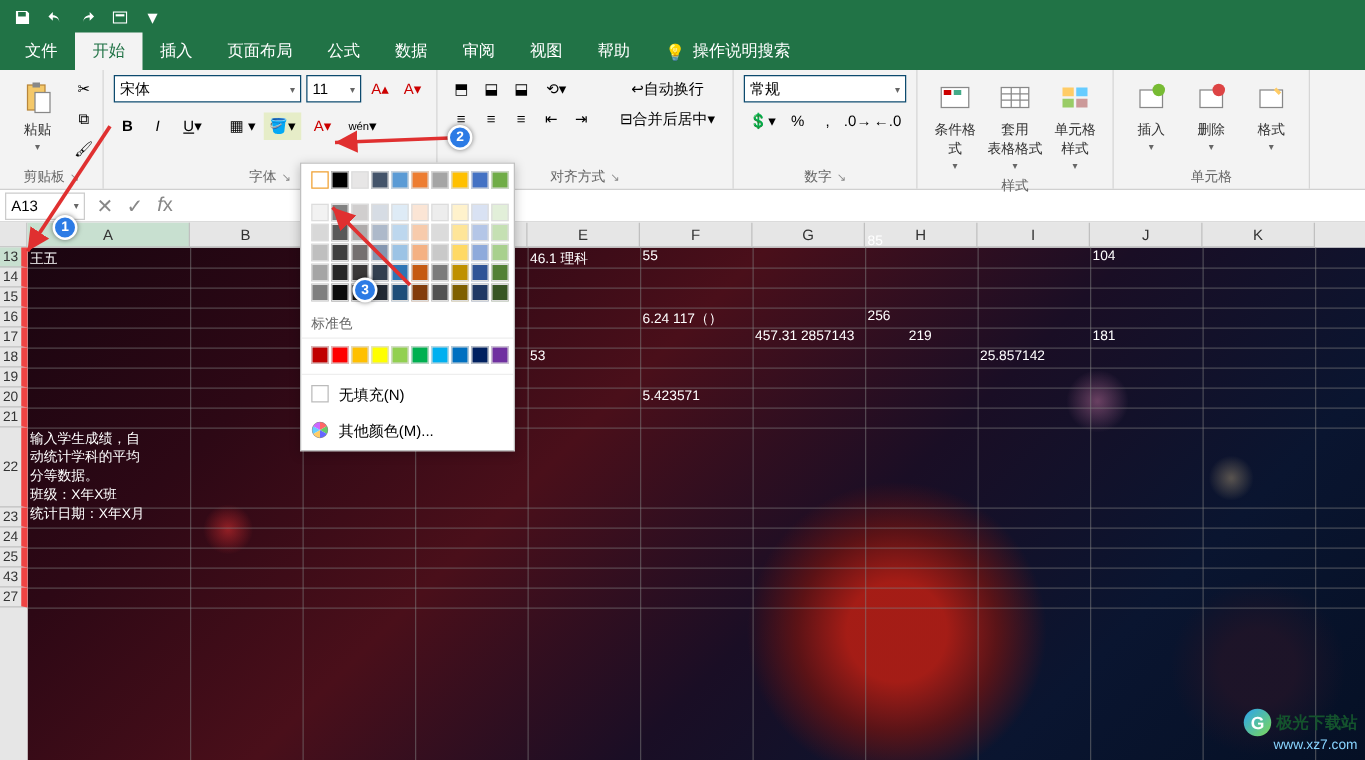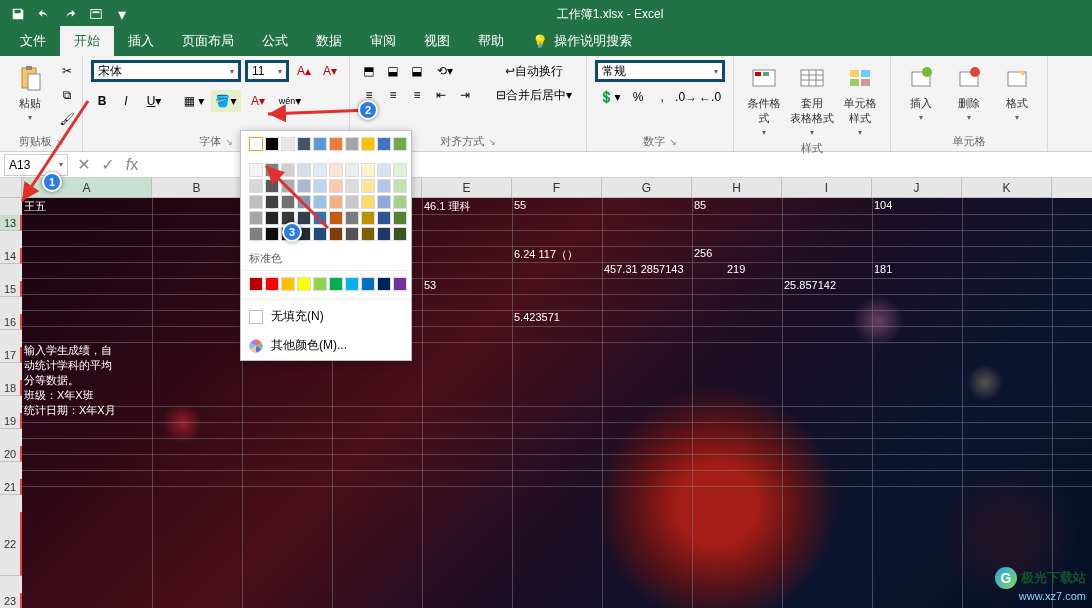--- a/index.html
+++ b/index.html
@@ -28,21 +28,21 @@
 .big-btn { width: 44px; display: flex; flex-direction: column; align-items: center; gap: 2px; padding: 2px; cursor: pointer; }
 .big-btn .icon { width: 32px; height: 32px; display: flex; align-items: center; justify-content: center; }
 .big-btn .lbl { font-size: 11px; color: #333; text-align: center; }
 .big-btn .arrow { font-size: 8px; color: #666; }
 
 .sm-btn { width: 22px; height: 22px; display: flex; align-items: center; justify-content: center; cursor: pointer; font-size: 12px; }
 .sm-btn.split { width: 30px; }
 
 .font-row1 { display: flex; gap: 4px; margin-bottom: 4px; }
 .font-row2 { display: flex; gap: 2px; }
-.combo { height: 22px; border: 3px solid #0c4a6e; background: #fff; font-size: 12px; padding: 0 4px; display: flex; align-items: center; }
+.combo { height: 22px; border: 1px solid #0c4a6e; background: #fff; font-size: 12px; padding: 0 4px; display: flex; align-items: center; }
 .combo .drop { margin-left: auto; font-size: 8px; color: #666; padding-left: 4px; }
 .font-name { width: 150px; }
 .font-size { width: 44px; }
 
 .paste-side { width: 18px; display: flex; flex-direction: column; gap: 2px; }
 
 .align-grid { display: flex; flex-direction: column; gap: 2px; }
 .align-row { display: flex; gap: 2px; }
 .num-row { display: flex; gap: 2px; }
 .num-format { width: 130px; }
@@ -65,38 +65,38 @@
     radial-gradient(circle at 80% 30%, rgba(255,150,200,.35) 1px, transparent 25px),
     radial-gradient(circle at 90% 45%, rgba(255,220,150,.3) 1px, transparent 18px),
     radial-gradient(circle at 65% 75%, rgba(180,30,20,.9) 40px, rgba(120,20,15,.7) 80px, transparent 120px),
     radial-gradient(circle at 92% 82%, rgba(30,20,40,.95) 30px, transparent 70px);
 }
 
 .col-headers { position: absolute; left: 22px; top: 0; right: 0; height: 20px; display: flex; background: #e6e6e6; }
 .col-h { border-right: 1px solid #c0c0c0; border-bottom: 1px solid #c0c0c0; font-size: 12px; color: #333; display: flex; align-items: center; justify-content: center; }
 .col-h.sel { background: #c8e0d0; }
 .row-headers { position: absolute; left: 0; top: 20px; width: 22px; bottom: 0; background: #e6e6e6; }
-.row-h { height: 16px; border-bottom: 1px solid #c0c0c0; border-right: 2px solid #ef4444; font-size: 11px; color: #333; display: flex; align-items: center; justify-content: center; margin-top: 17px; }
+.row-h { height: 16px; border-bottom: 1px solid #c0c0c0; border-right: 5px solid #ef4444; font-size: 11px; color: #333; display: flex; align-items: center; justify-content: center; }
 .row-h.tall { height: 64px; }
 .row-h.sel { background: #c8e0d0; }
 .corner { position: absolute; left: 0; top: 0; width: 22px; height: 20px; background: #e6e6e6; border-right: 1px solid #c0c0c0; border-bottom: 1px solid #c0c0c0; }
 
 .gridlines { position: absolute; left: 22px; top: 20px; right: 0; bottom: 0; }
 .vline { position: absolute; top: 0; bottom: 0; width: 1px; background: rgba(128,128,128,.5); }
 .hline { position: absolute; left: 0; right: 0; height: 1px; background: rgba(128,128,128,.5); }
 
 .cell-data { position: absolute; font-size: 11px; color: #fff; white-space: pre; }
 
 
 .color-dropdown { position: absolute; left: 240px; top: 130px; width: 172px; background: #fff; border: 1px solid #c0c0c0; box-shadow: 0 2px 8px rgba(0,0,0,.25); z-index: 50; font-size: 12px; }
 .cd-header { padding: 4px 8px; color: #666; font-size: 11px; border-bottom: 1px solid #eee; }
 .cd-swatches { display: grid; grid-template-columns: repeat(10, 14px); gap: 2px; padding: 6px 8px; }
 .sw { width: 14px; height: 14px; border: 1px solid #ddd; cursor: pointer; }
 .sw.bordered { border: 1px solid #f0a030; box-shadow: 0 0 0 1px #fff inset; }
-.cd-option { padding: 6px 8px; display: flex; align-items: center; gap: 8px; cursor: pointer; }
+.cd-option { padding: 6px 8px; display: flex; align-items: flex-start; gap: 8px; cursor: pointer; }
 .cd-sep { height: 1px; background: #eee; margin: 2px 0; }
 .nofill-sw { width: 14px; height: 14px; border: 1px solid #bbb; background: #fff; }
 .more-ico { width: 14px; height: 14px; }
 
 
 .arrow-red { position: absolute; z-index: 60; pointer-events: none; }
 .marker { position: absolute; width: 20px; height: 20px; background: #2c7be5; border: 2px solid #fff; border-radius: 50%; color: #fff; font-size: 11px; font-weight: bold; display: flex; align-items: center; justify-content: center; z-index: 70; box-shadow: 0 0 4px rgba(0,0,0,.5); }
 
 .watermark { position: absolute; right: 6px; bottom: 6px; z-index: 80; font-size: 11px; color: #88d4ff; display: flex; flex-direction: column; align-items: flex-end; gap: 1px; }
 .watermark .wm-logo { display: flex; align-items: center; gap: 4px; }
@@ -123,21 +123,20 @@
         </svg>
       </div>
     <div class="qat-btn">
         <svg width="14" height="14" viewBox="0 0 16 16">
           <rect x="2" y="3" width="12" height="10" fill="none" stroke="#fff"></rect>
           <rect x="4" y="5" width="8" height="2"></rect>
         </svg>
       </div>
     <div class="qat-btn">▾</div>
   </div>
-  <div class="title">工作簿1.xlsx - Excel</div>
 </div>
 
 <div class="tabstrip">
   <div class="tab">文件</div>
   <div class="tab active">开始</div>
   <div class="tab">插入</div>
   <div class="tab">页面布局</div>
   <div class="tab">公式</div>
   <div class="tab">数据</div>
   <div class="tab">审阅</div>
@@ -381,21 +380,21 @@
       <div class="row-h">16</div>
       <div class="row-h">17</div>
       <div class="row-h">18</div>
       <div class="row-h">19</div>
       <div class="row-h">20</div>
       <div class="row-h">21</div>
       <div class="row-h tall">22</div>
       <div class="row-h">23</div>
       <div class="row-h">24</div>
       <div class="row-h">25</div>
-      <div class="row-h">35</div>
+      <div class="row-h">43</div>
       <div class="row-h">27</div>
     </div>
   <div class="gridlines" id="gridlines">
       <div class="vline" style="left: 130px;"></div>
       <div class="vline" style="left: 220px;"></div>
       <div class="vline" style="left: 310px;"></div>
       <div class="vline" style="left: 400px;"></div>
       <div class="vline" style="left: 490px;"></div>
       <div class="vline" style="left: 580px;"></div>
       <div class="vline" style="left: 670px;"></div>
@@ -416,21 +415,21 @@
       <div class="hline" style="top: 224px;"></div>
       <div class="hline" style="top: 240px;"></div>
       <div class="hline" style="top: 256px;"></div>
       <div class="hline" style="top: 272px;"></div>
       <div class="hline" style="top: 288px;"></div>
     </div>
   <div id="cell-layer">
       <div class="cell-data" style="left: 24px; top: 21px;">王五</div>
       <div class="cell-data" style="left: 424px; top: 21px;">46.1 理科</div>
       <div class="cell-data" style="left: 514px; top: 21px;">55</div>
-      <div class="cell-data" style="left: 694px; top: 21px;">85</div>
+      <div class="cell-data" style="left: 694px; top: 9px;">85</div>
       <div class="cell-data" style="left: 874px; top: 21px;">104</div>
       <div class="cell-data" style="left: 514px; top: 69px;">6.24 117（）</div>
       <div class="cell-data" style="left: 694px; top: 69px;">256</div>
       <div class="cell-data" style="left: 694px; top: 85px; padding-left: 33px;">219</div>
       <div class="cell-data" style="left: 874px; top: 85px;">181</div>
       <div class="cell-data" style="left: 424px; top: 101px;">53</div>
       <div class="cell-data" style="left: 604px; top: 85px;">457.31 2857143</div>
       <div class="cell-data" style="left: 784px; top: 101px;">25.857142</div>
       <div class="cell-data" style="left: 334px; top: 117px;">7.57143857</div>
       <div class="cell-data" style="left: 514px; top: 133px;">5.423571</div>

